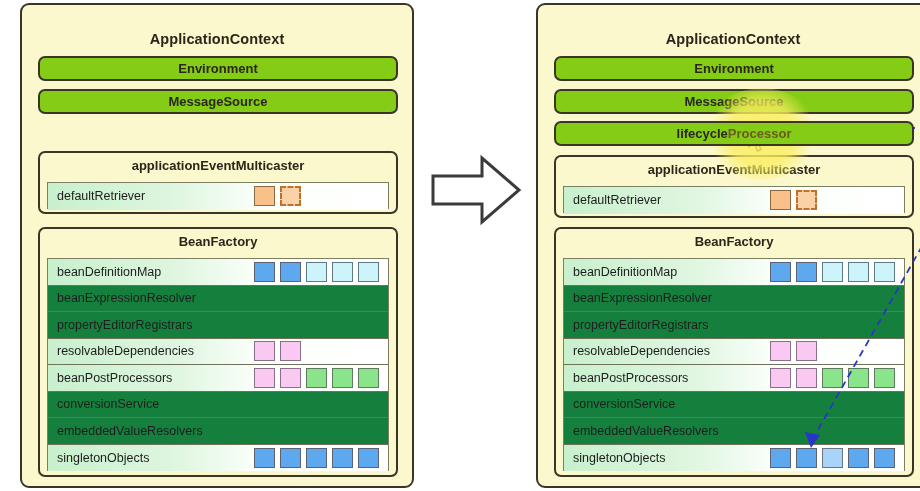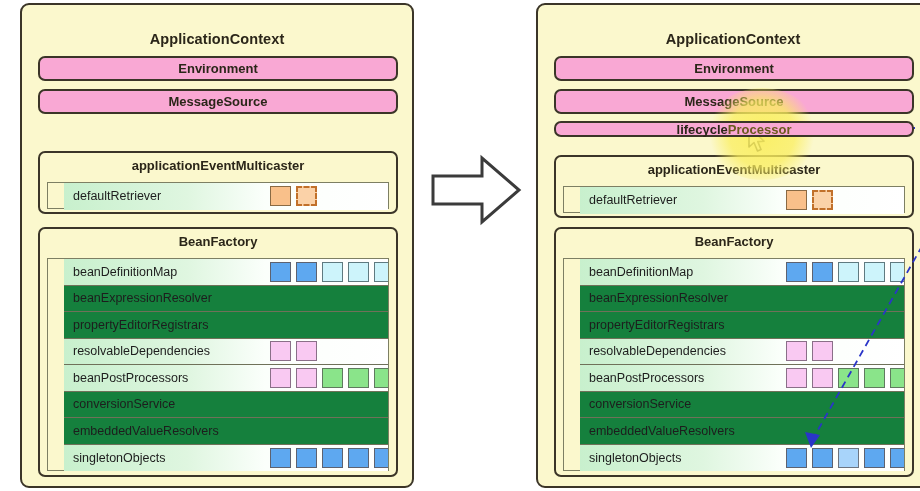--- a/index.html
+++ b/index.html
@@ -24,21 +24,21 @@
   .panel-title{
     position:absolute;left:0;right:0;
     text-align:center;
     font-weight:bold;font-size:14.5px;color:#2b2619;
     letter-spacing:.1px;
   }
 
   
   .simple-box{
     position:absolute;
-    background:#f9a8d4;
+    background:#84cc16;
     border:2.5px solid #3b3528;
     border-radius:7px;
     box-sizing:border-box;
     display:flex;align-items:center;justify-content:center;
     font-weight:bold;font-size:13px;color:#2b2619;
   }
 
   
   .group-box{
     position:absolute;
@@ -46,21 +46,21 @@
     border:2.5px solid #3b3528;
     border-radius:7px;
     box-sizing:border-box;
   }
   .group-title{
     position:absolute;left:0;right:0;top:5px;
     text-align:center;font-weight:bold;font-size:13px;color:#2b2619;
   }
 
   
-  .rows{position:absolute;left:7px;right:7px;border:1px solid #7d7f63;box-sizing:border-box;padding-left:16px;}
+  .rows{position:absolute;left:7px;right:7px;border:1px solid #7d7f63;box-sizing:border-box;}
   .row{
     position:relative;
     height:26.5px;
     border-bottom:1px solid #6f7159;
     box-sizing:border-box;
     display:flex;align-items:center;
     overflow:hidden;
   }
   .row:last-child{border-bottom:none;}
   .row.solid{background:#15803d;}
@@ -213,21 +213,21 @@
     <div class="panel-title" style="top:26px;">ApplicationContext</div>
 
     <div class="simple-box" style="left:16px;top:51px;width:360px;height:25px;">
       <span>Environment</span>
     </div>
 
     <div class="simple-box" style="left:16px;top:84px;width:360px;height:25px;">
       <span>MessageSource</span>
     </div>
 
-    <div class="simple-box" style="left:16px;top:116px;width:360px;height:16px;z-index:3;">
+    <div class="simple-box" style="left:16px;top:116px;width:360px;height:25px;z-index:3;">
       <span>
         <span>lifecycle</span><span class="hl-word">Processor</span>
       </span>
     </div>
 
     <div class="group-box" style="left:16px;top:150px;width:360px;height:63px;">
       <div class="group-title">applicationEventMulticaster</div>
 
       <div class="rows" style="top:29px;height:27px;">
         <div class="row grad">

